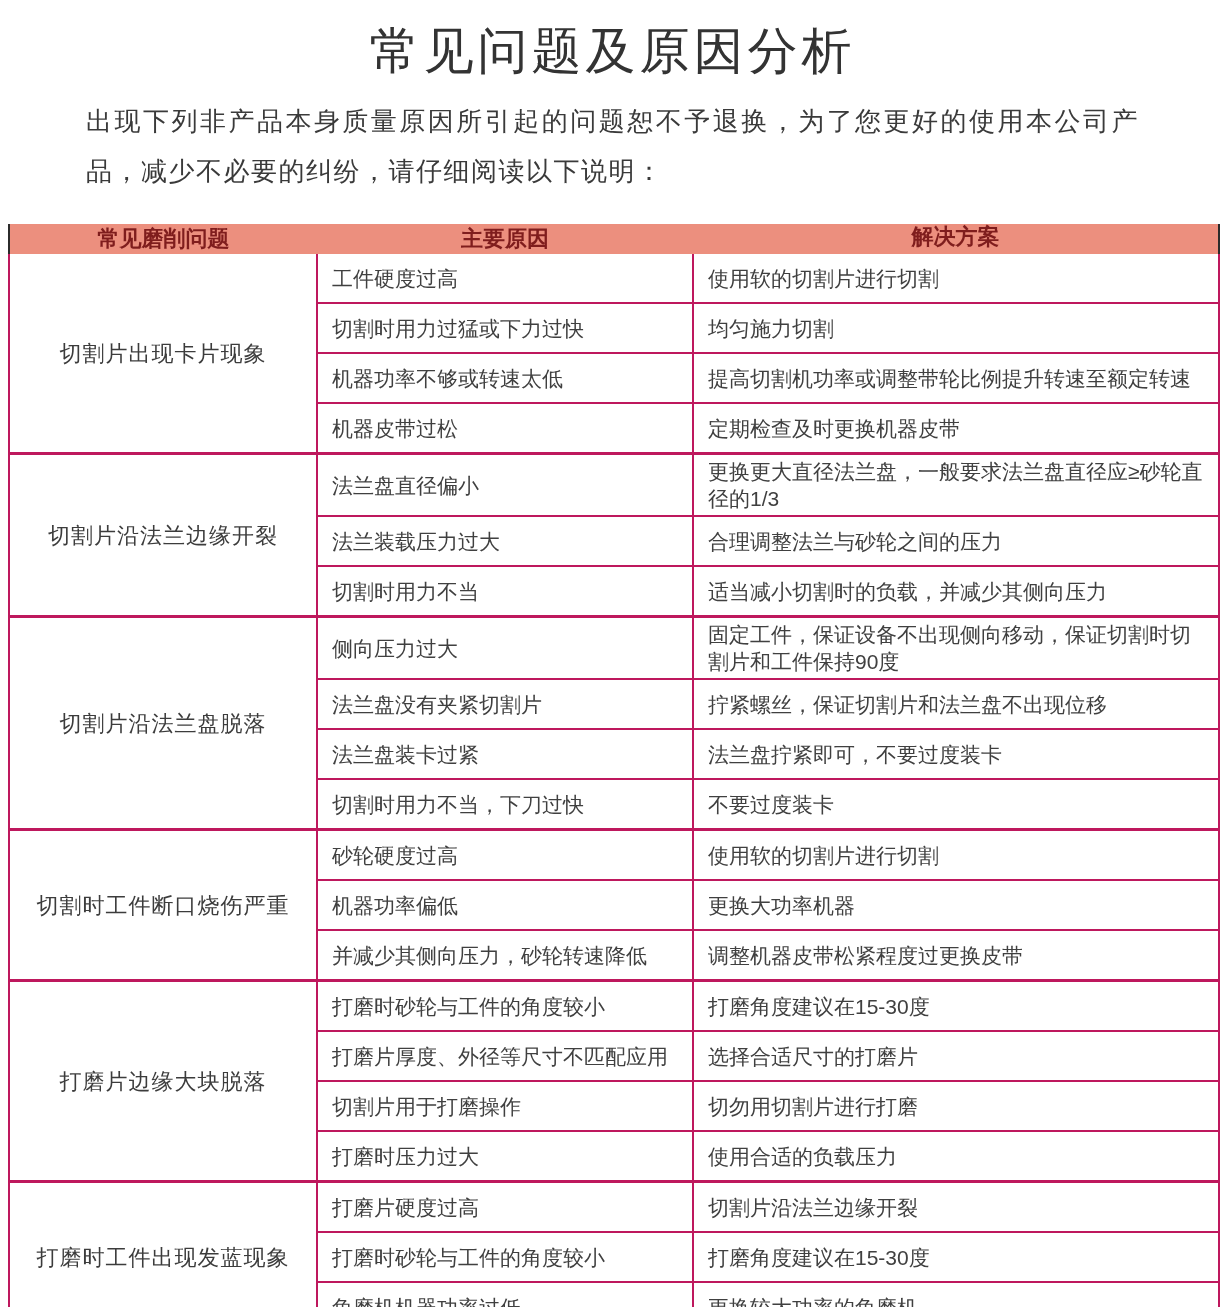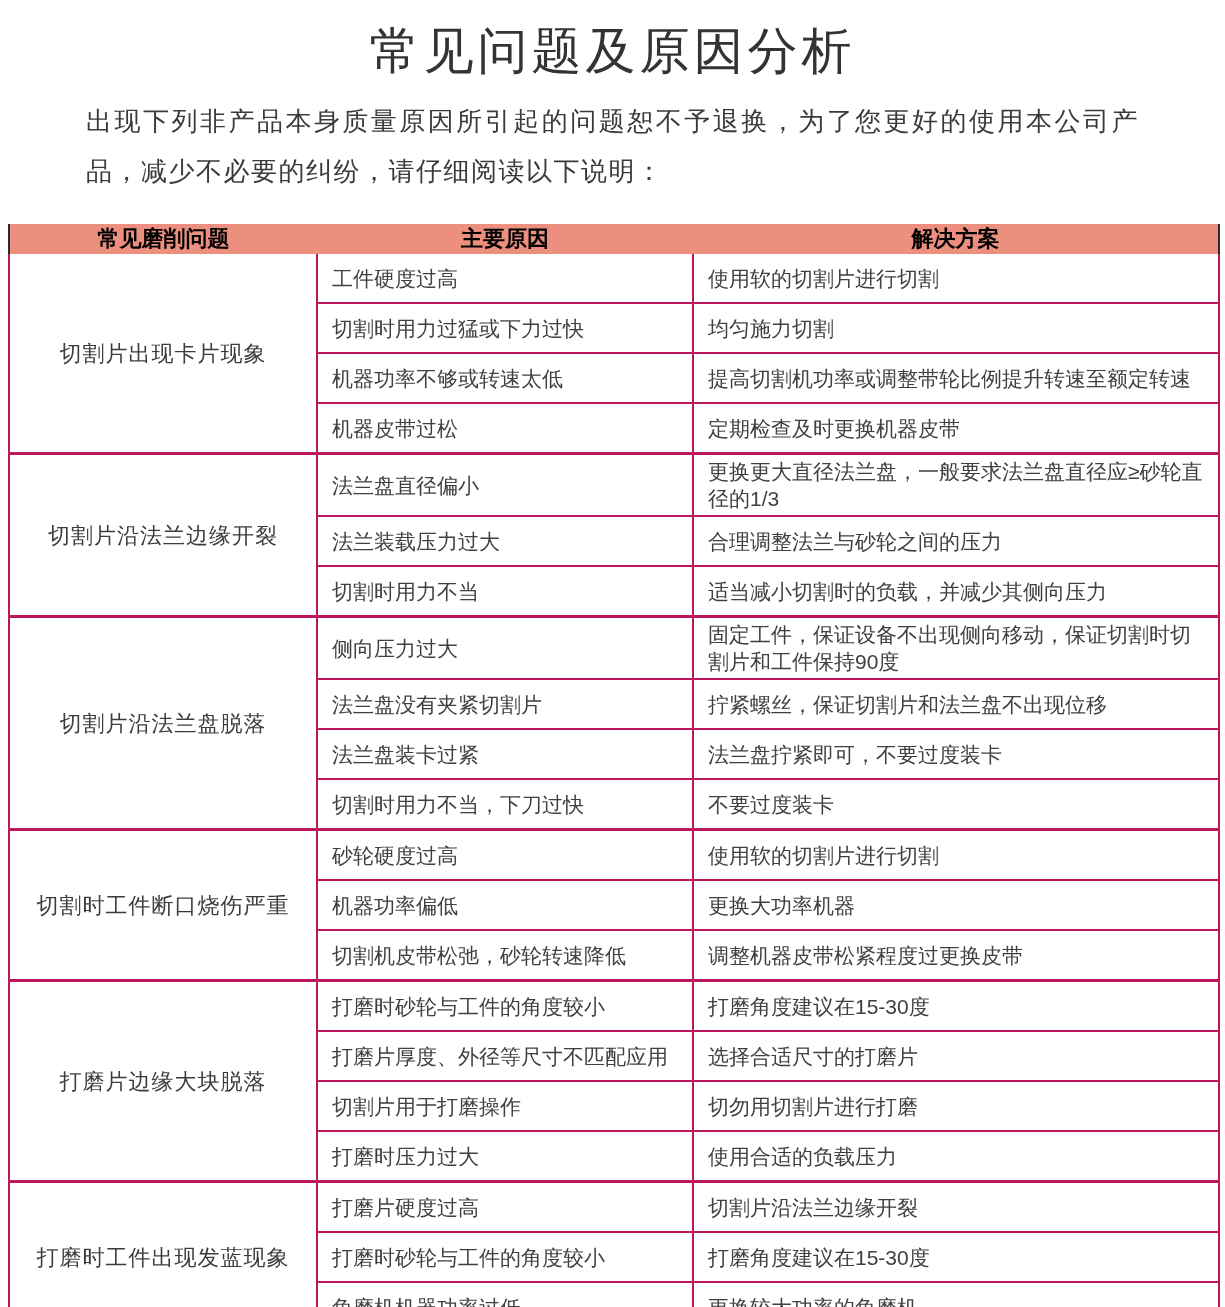--- a/index.html
+++ b/index.html
@@ -42,21 +42,21 @@
   col.c1 { width: 308px; }
   col.c2 { width: 376px; }
   col.c3 { width: 526px; }
   thead th {
     background: #EC8F7E;
     height: 30px;
     padding: 0;
     font-size: 22px;
     line-height: 30px;
     font-weight: bold;
-    color: #000000;
+    color: #7f1d1d;
     text-align: center;
     border: none;
   }
   tbody td {
     border: 2px solid #be185d;
     font-size: 21px;
     line-height: 27px;
     color: #404040;
     height: 42px;
     padding: 3px 14px;
@@ -85,21 +85,21 @@
   <table class="faq-table">
     <colgroup>
       <col class="c1">
         <col class="c2">
         <col class="c3">
     </colgroup>
     <thead>
       <tr>
         <th style="background: rgb(236, 143, 126);">常见磨削问题</th>
         <th style="background: rgb(236, 143, 126);">主要原因</th>
-        <th style="background: rgb(236, 143, 126);">解决方案</th>
+        <th style="background: rgb(236, 143, 126); font-family: Liberation Mono, monospace;">解决方案</th>
       </tr>
     </thead>
     <tbody id="table-body">
         <tr>
           <td class="problem-cell" rowspan="4">切割片出现卡片现象</td>
           <td class="cause-cell">工件硬度过高</td>
           <td class="solution-cell">使用软的切割片进行切割</td>
         </tr>
         <tr>
           <td class="cause-cell">切割时用力过猛或下力过快</td>
@@ -146,21 +146,21 @@
         <tr class="group-start">
           <td class="problem-cell" rowspan="3">切割时工件断口烧伤严重</td>
           <td class="cause-cell">砂轮硬度过高</td>
           <td class="solution-cell">使用软的切割片进行切割</td>
         </tr>
         <tr>
           <td class="cause-cell">机器功率偏低</td>
           <td class="solution-cell">更换大功率机器</td>
         </tr>
         <tr>
-          <td class="cause-cell">切割机皮带松弛，砂轮转速降低</td>
+          <td class="cause-cell">并减少其侧向压力，砂轮转速降低</td>
           <td class="solution-cell">调整机器皮带松紧程度过更换皮带</td>
         </tr>
         <tr class="group-start">
           <td class="problem-cell" rowspan="4">打磨片边缘大块脱落</td>
           <td class="cause-cell">打磨时砂轮与工件的角度较小</td>
           <td class="solution-cell">打磨角度建议在15-30度</td>
         </tr>
         <tr>
           <td class="cause-cell">打磨片厚度、外径等尺寸不匹配应用</td>
           <td class="solution-cell">选择合适尺寸的打磨片</td>

